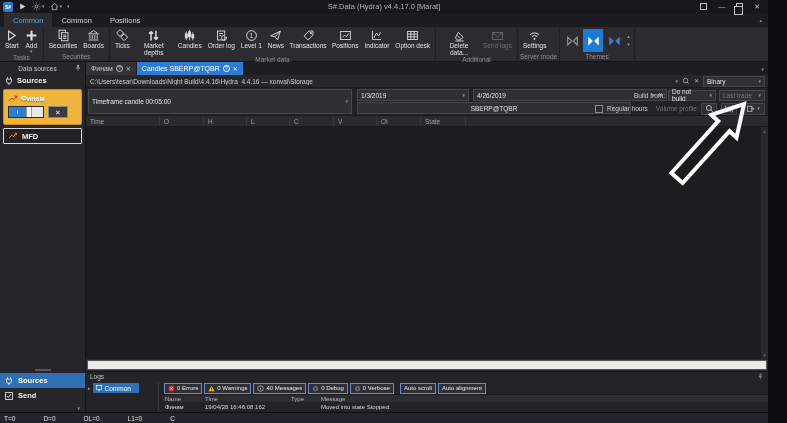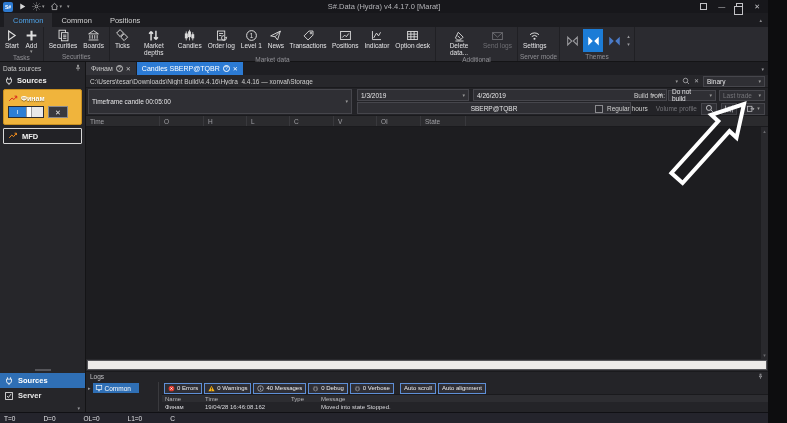--- a/index.html
+++ b/index.html
@@ -39,21 +39,21 @@
   .rbtn.disabled .rlbl { color:#6f6f74; }
   .rglabel { font-size:6.5px; line-height:8px; height:8px; color:#909095; text-align:center; }
   .theme-tile { width:20px; height:23px; display:flex; align-items:center; justify-content:center; }
   .theme-tile.sel { background:#1c7cd6; }
   .theme-scroll { display:flex; flex-direction:column; justify-content:center; gap:3px; padding:0 2px; color:#9a9a9e; font-size:5px; line-height:1; }
 
   
   .bodyrow { flex:1; display:flex; min-height:0; }
 
   
-  .sidebar { width:85px; background:#26262a; display:flex; flex-direction:column; flex:0 0 auto; }
+  .sidebar { width:85px; background:#26262a; display:flex; flex-direction:column; flex:0 0 auto;text-align:center; }
   .sb-head { height:12px; display:flex; align-items:center; font-size:6.5px; color:#c8c8c8; padding:0 3px; gap:2px; }
   .sb-head .ttl { flex:1; }
   .sb-section { height:13px; display:flex; align-items:center; gap:3px; padding:0 4px; font-size:7.5px; font-weight:bold; color:#f0f0f0; }
   .finam-card { margin:2px 3px 0; background:#f0b43c; border:1px solid #c98f1f; border-radius:2px; padding:3px 4px; height:36px; }
   .finam-top { display:flex; align-items:center; gap:3px; font-size:7px; font-weight:bold; color:#fff; text-shadow:0 1px 1px rgba(0,0,0,.4); }
   .finam-bottom { display:flex; align-items:center; gap:4px; margin-top:3px; }
   .toggle { width:36px; height:12px; display:flex; border:1px solid #2a2a2e; background:#e8e8e8; }
   .tg-on { width:17px; background:#2e7fd4; color:#fff; font-size:6px; display:flex; align-items:center; justify-content:center; }
   .tg-thumb { width:6px; background:#fdfdfd; border-left:1px solid #999; border-right:1px solid #999; }
   .xbtn { width:20px; height:12px; background:#39393e; border:1px solid #8a8a8e; color:#e8e8e8; font-size:7px;
@@ -443,21 +443,21 @@
             <path d="M4 5 h8 v3 a4 4 0 0 1 -8 0 Z"></path>
             <path d="M8 12 v2.5"></path>
           </svg>
         <span>Sources</span>
       </div>
       <div class="sb-nav">
         <svg width="10" height="10" viewBox="0 0 16 16" stroke="#e0e0e0" fill="none" stroke-width="1.4">
             <rect x="2.5" y="2.5" width="11" height="11"></rect>
             <path d="M5 8 L7 10.5 L11.5 4.5"></path>
           </svg>
-        <span>Server</span>
+        <span>Send</span>
       </div>
       <div class="sb-bottom">
           <span>▾</span>
         </div>
     </div>
 
     <div class="main">
 
       <div class="tabstrip">
         <div class="dtab">

